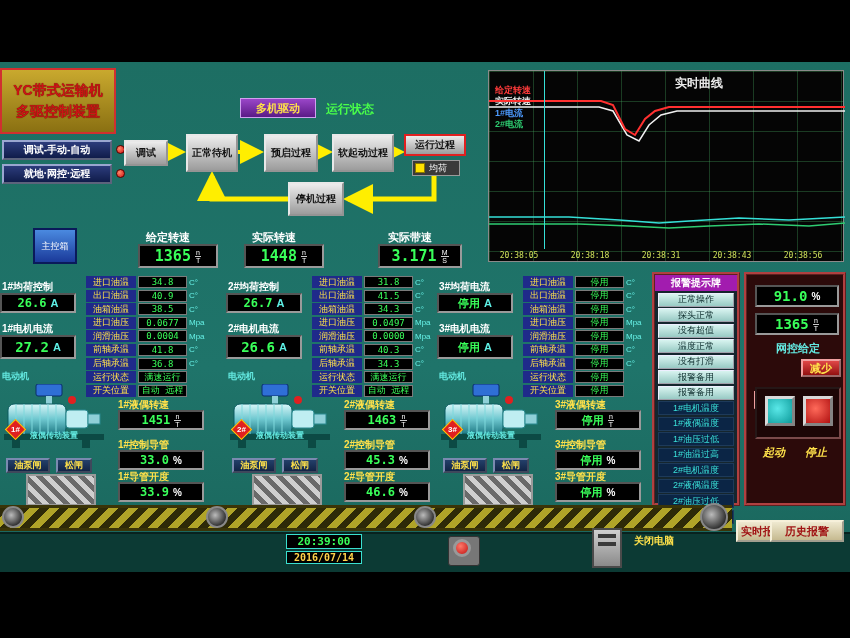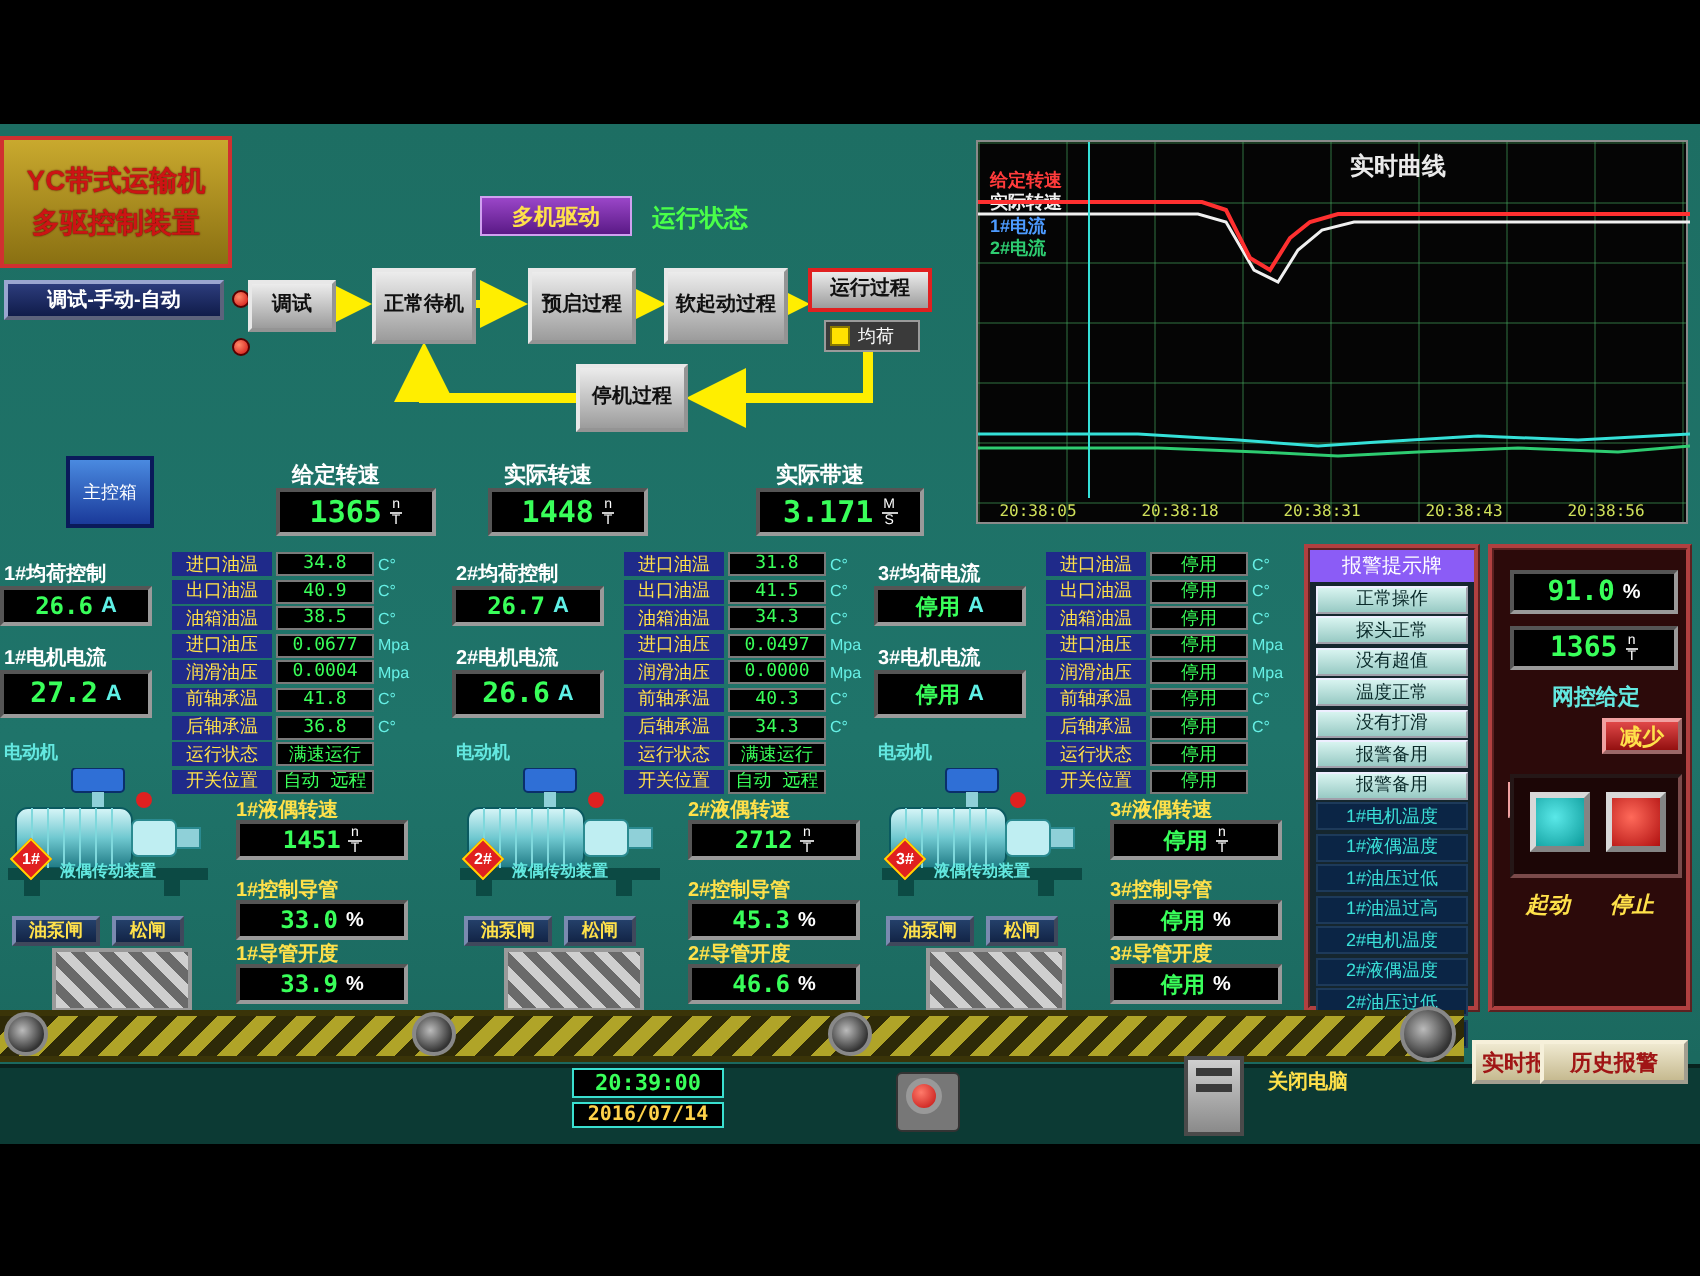--- a/index.html
+++ b/index.html
@@ -67,21 +67,21 @@
   .diamond{width:15px;height:15px;background:#e02020;border:1px solid #ffd700;transform:rotate(45deg);
            display:flex;align-items:center;justify-content:center;}
   .diamond span{transform:rotate(-45deg);color:#fff;font-size:8px;font-weight:bold;}
   .hmibtn{background:linear-gradient(#24406a,#122446);border:2px outset #7a8ab0;color:#ffe14a;
           font-size:9px;font-weight:bold;display:flex;align-items:center;justify-content:center;}
   .hatch{background:repeating-linear-gradient(45deg,#cfcfcf 0 5px,#6a6a6a 5px 10px);
          border:2px solid #9a9a9a;}
 
   
   .alarm-panel{background:#15262e;border:3px ridge #b04040;}
-  .alarm-title{background:#8b5cf6;color:#fff;font-size:10px;font-weight:normal;height:16px;
+  .alarm-title{background:#a21caf;color:#fff;font-size:10px;font-weight:bold;height:16px;
                display:flex;align-items:center;justify-content:center;}
   .astat{height:12px;margin:1.5px 3px;background:linear-gradient(#d8f4f0,#98cac4);border:1px outset #eef;
          color:#0a2a2a;font-size:9px;display:flex;align-items:center;justify-content:center;}
   .aalm{height:12px;margin:1.5px 3px;background:#0b2545;border:1px solid #1d3a5a;color:#3ae0d8;
         font-size:9px;display:flex;align-items:center;justify-content:center;}
 
   
   .ctl-panel{background:#2c0a0a;border:3px ridge #b04040;}
   .redbtn{background:linear-gradient(#e04848,#931010);border:2px outset #f0a0a0;color:#ffe14a;
           font-weight:bold;font-size:11px;display:flex;align-items:center;justify-content:center;}
@@ -116,20 +116,21 @@
 
 <div class="stage">
   <div class="screen">
 
     <div class="abs modebtn" style="left:2px;top:78px;width:110px;height:20px;">调试-手动-自动</div>
     <div class="abs titleblock" style="left:0;top:6px;width:116px;height:66px;">
       <div>YC带式运输机</div>
       <div>多驱控制装置</div>
     </div>
     <div class="abs led" style="left:116px;top:83px;"></div>
+    <div class="abs modebtn" style="left:2px;top:102px;width:110px;height:20px;">就地·网控·远程</div>
     <div class="abs led" style="left:116px;top:107px;"></div>
 
     <div class="abs drivebadge" style="left:240px;top:36px;width:76px;height:20px;">多机驱动</div>
     <div class="abs statuslabel" style="left:326px;top:39px;">运行状态</div>
 
     <svg class="abs" style="left:120px;top:68px;" width="352" height="92" viewBox="0 0 352 92">
       <defs>
         <marker id="arr" markerWidth="7" markerHeight="7" refX="5" refY="3" orient="auto">
           <path d="M0,0L6,3L0,6Z" fill="#ffee00"></path>
         </marker>
@@ -399,21 +400,21 @@
       <div class="abs diamond" style="left:8px;top:150px;">
         <span>2#</span>
         </div>
       <div class="abs cy" style="left:30px;top:158px;font-size:8px;">液偶传动装置</div>
       <div class="abs hmibtn" style="left:6px;top:186px;width:44px;height:15px;">油泵闸</div>
       <div class="abs hmibtn" style="left:56px;top:186px;width:36px;height:15px;">松闸</div>
       <div class="abs hatch" style="left:26px;top:202px;width:70px;height:32px;"></div>
 
       <div class="abs yl" style="left:118px;top:126px;">2#液偶转速</div>
       <div class="abs lcd" style="left:118px;top:138px;width:86px;height:20px;">
-        <span class="v" style="font-size:12px;">2712</span>
+        <span class="v" style="font-size:12px;">1463</span>
         <span class="frac">
           <i>n</i>
             <i>T</i>
           </span>
       </div>
       <div class="abs yl" style="left:118px;top:166px;">2#控制导管</div>
       <div class="abs lcd" style="left:118px;top:178px;width:86px;height:20px;">
         <span class="v" style="font-size:12px;">45.3</span>
         <span class="unitP">%</span>
       </div>

